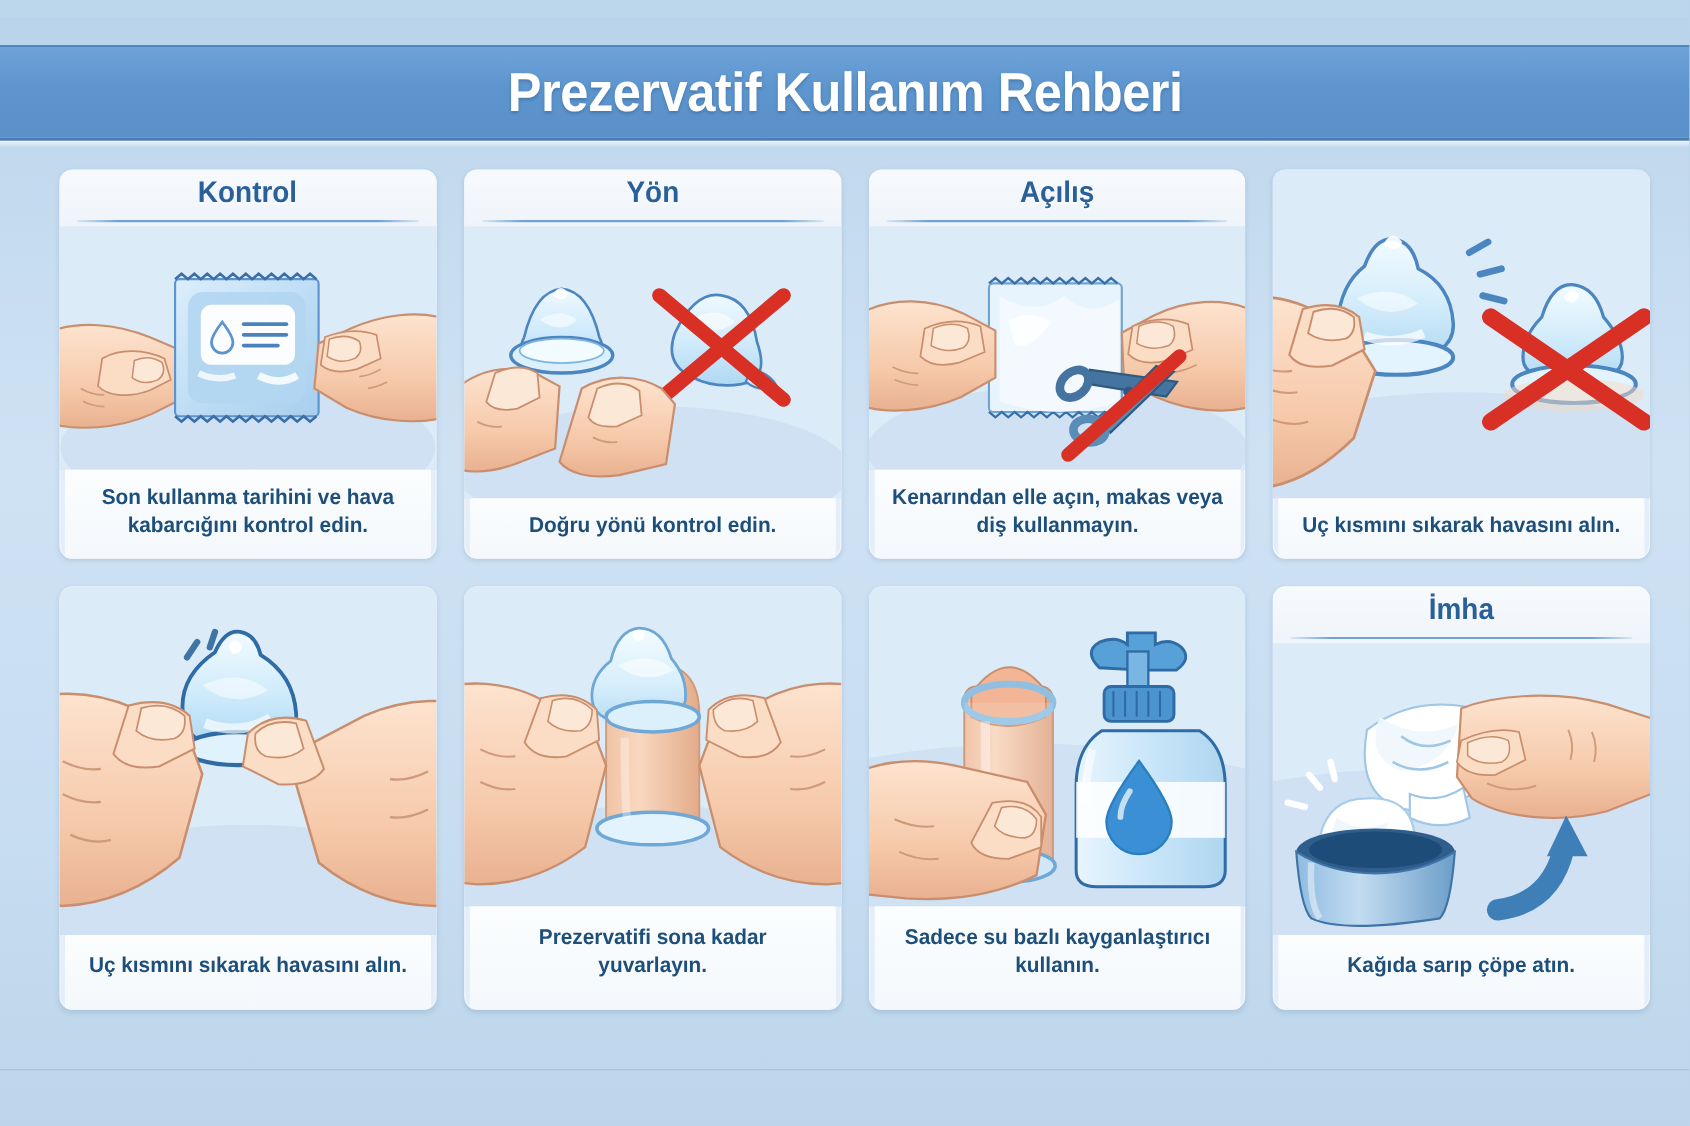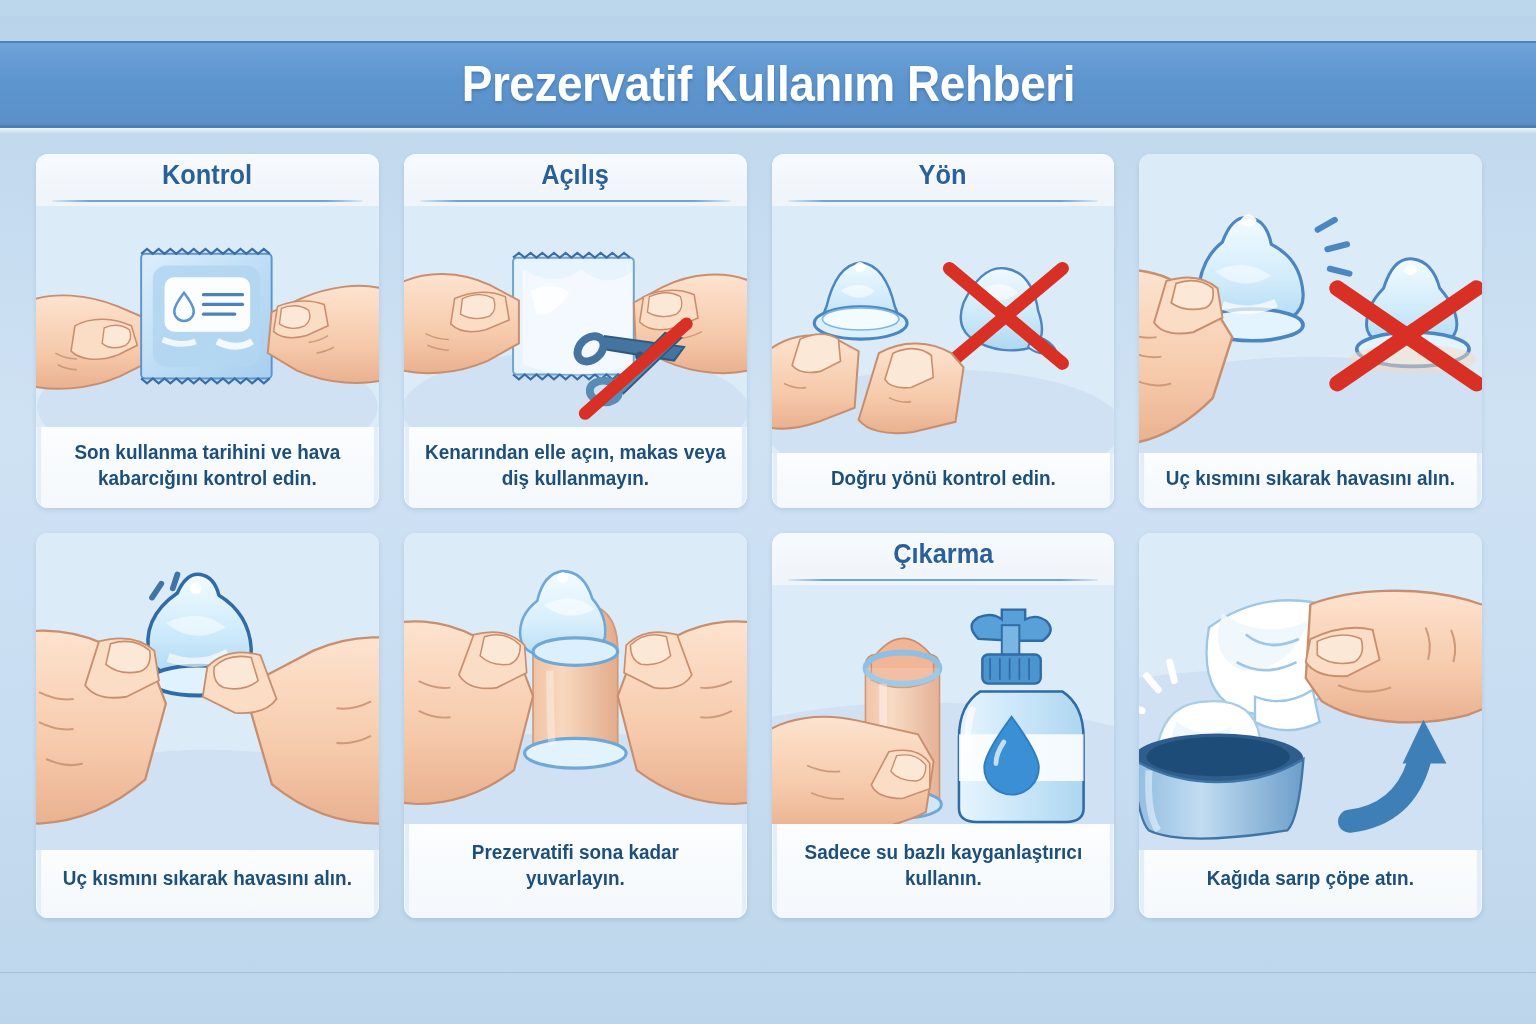--- a/index.html
+++ b/index.html
@@ -46,21 +46,21 @@
   .banner-shine {
     position: absolute;
     left: 0; top: 112px;
     width: 1536px; height: 6px;
     background: linear-gradient(180deg, rgba(255,255,255,0.75), rgba(255,255,255,0));
   }
 
   
   .grid {
     position: absolute;
-    left: 36px;
+    left: 54px;
     top: 138px;
     width: 1446px;
     display: grid;
     grid-template-columns: repeat(4, 1fr);
     grid-template-rows: 354px 385px;
     column-gap: 13px;
     row-gap: 19px;
     gap: 25px;
   }
 
@@ -196,20 +196,75 @@
             <path d="M300 142 q-10 6 -20 7" stroke="#cf9a79" stroke-width="1.6" fill="none"></path>
             <path d="M306 154 q-10 5 -18 6" stroke="#cf9a79" stroke-width="1.6" fill="none"></path>
           </g>
         </svg>
       </div>
       <div class="card-caption">Son kullanma tarihini ve hava kabarcığını kontrol edin.</div>
     </div>
 
     <div class="card row1">
       <div class="card-header">
+        <div class="card-title">Yön</div>
+        <div class="card-rule"></div>
+      </div>
+      <div class="card-art">
+        <svg viewBox="0 0 352 245" preserveAspectRatio="xMidYMid slice">
+          <defs>
+            <linearGradient id="skin3" x1="0" y1="0" x2="0" y2="1">
+              <stop offset="0%" stop-color="#fde3cf"></stop>
+                <stop offset="60%" stop-color="#f6caab"></stop>
+                <stop offset="100%" stop-color="#e9b190"></stop>
+            </linearGradient>
+            <linearGradient id="latex3" x1="0" y1="0" x2="0" y2="1">
+              <stop offset="0%" stop-color="#eff9ff"></stop>
+                <stop offset="55%" stop-color="#cfeafb"></stop>
+                <stop offset="100%" stop-color="#aed8f2"></stop>
+            </linearGradient>
+          </defs>
+          <rect width="352" height="245" fill="#dcebf8"></rect>
+          <ellipse cx="176" cy="220" rx="178" ry="58" fill="#cfe1f3"></ellipse>
+
+          <g>
+            <path d="M60 100 q10 -42 34 -44 q24 2 34 44 q12 22 -34 26 q-46 -4 -34 -26 Z" fill="url(#latex3)" stroke="#4b86c0" stroke-width="2.4"></path>
+            <ellipse cx="94" cy="116" rx="46" ry="16" fill="#dcf0fc" stroke="#4b86c0" stroke-width="3"></ellipse>
+            <ellipse cx="94" cy="112" rx="38" ry="11" fill="#f2fbff" stroke="#7fb6e0" stroke-width="1.6"></ellipse>
+            <path d="M86 62 q6 -12 14 -2 q-4 10 -14 2 Z" fill="#ffffff" opacity="0.9"></path>
+            <path d="M74 84 q18 -12 34 0 q-14 14 -34 0 Z" fill="#ffffff" opacity="0.55"></path>
+          </g>
+
+          <g>
+            <path d="M196 96 q18 -38 42 -34 q26 4 32 42 q12 34 -14 38 q-24 4 -44 -6 q-26 -12 -16 -40 Z" fill="url(#latex3)" stroke="#4b86c0" stroke-width="2.4"></path>
+            <path d="M264 128 q18 4 24 16 q-16 6 -28 -4 Z" fill="#cfe9fa" stroke="#4b86c0" stroke-width="2"></path>
+            <path d="M212 84 q22 -14 38 2 q-18 16 -38 -2 Z" fill="#ffffff" opacity="0.6"></path>
+          </g>
+          <g stroke="#d93025" stroke-width="13" stroke-linecap="round">
+            <line x1="182" y1="62" x2="294" y2="156"></line>
+            <line x1="294" y1="62" x2="182" y2="156"></line>
+          </g>
+
+          <g>
+            <path d="M-6 150 C18 128 46 124 70 132 L92 144 L88 200 L52 214 C24 224 2 222 -12 214 Z" fill="url(#skin3)" stroke="#c98e6d" stroke-width="2"></path>
+            <path d="M34 132 q22 -10 38 0 l2 22 l-20 10 q-20 4 -28 -6 Z" fill="#fce8d6" stroke="#c98e6d" stroke-width="1.6"></path>
+            <path d="M18 176 q12 6 22 4" stroke="#cf9a79" stroke-width="1.6" fill="none"></path>
+          </g>
+          <g>
+            <path d="M112 146 C136 132 164 134 184 146 L196 160 L188 214 L146 224 C118 228 100 222 92 212 Z" fill="url(#skin3)" stroke="#c98e6d" stroke-width="2"></path>
+            <path d="M126 146 q22 -10 38 2 l2 22 l-22 10 q-20 2 -26 -8 Z" fill="#fce8d6" stroke="#c98e6d" stroke-width="1.6"></path>
+            <path d="M122 190 q12 6 22 4" stroke="#cf9a79" stroke-width="1.6" fill="none"></path>
+          </g>
+        </svg>
+      </div>
+      <div class="card-caption">Doğru yönü kontrol edin.</div>
+    </div>
+
+    <div class="card row1">
+      <div class="card-header">
         <div class="card-title">Açılış</div>
         <div class="card-rule"></div>
       </div>
       <div class="card-art">
         <svg viewBox="0 0 352 245" preserveAspectRatio="xMidYMid slice">
           <defs>
             <linearGradient id="skin2" x1="0" y1="0" x2="0" y2="1">
               <stop offset="0%" stop-color="#fde3cf"></stop>
                 <stop offset="60%" stop-color="#f6caab"></stop>
                 <stop offset="100%" stop-color="#e9b190"></stop>
@@ -245,75 +300,20 @@
             <path d="M6 8 L72 42 L86 32 L12 -4 Z" fill="#44749f" stroke="#2f5a80" stroke-width="2"></path>
             <path d="M6 46 L72 12 L86 22 L12 58 Z" fill="#5a8cb8" stroke="#2f5a80" stroke-width="2"></path>
             <ellipse cx="-6" cy="4" rx="15" ry="11" fill="none" stroke="#44749f" stroke-width="8" transform="rotate(-24 -6 4)"></ellipse>
             <ellipse cx="-6" cy="50" rx="15" ry="11" fill="none" stroke="#5a8cb8" stroke-width="8" transform="rotate(24 -6 50)"></ellipse>
             <circle cx="40" cy="27" r="5" fill="#2f5a80"></circle>
           </g>
           <line x1="186" y1="222" x2="290" y2="130" stroke="#d93025" stroke-width="13" stroke-linecap="round"></line>
         </svg>
       </div>
       <div class="card-caption">Kenarından elle açın, makas veya diş kullanmayın.</div>
-    </div>
-
-    <div class="card row1">
-      <div class="card-header">
-        <div class="card-title">Yön</div>
-        <div class="card-rule"></div>
-      </div>
-      <div class="card-art">
-        <svg viewBox="0 0 352 245" preserveAspectRatio="xMidYMid slice">
-          <defs>
-            <linearGradient id="skin3" x1="0" y1="0" x2="0" y2="1">
-              <stop offset="0%" stop-color="#fde3cf"></stop>
-                <stop offset="60%" stop-color="#f6caab"></stop>
-                <stop offset="100%" stop-color="#e9b190"></stop>
-            </linearGradient>
-            <linearGradient id="latex3" x1="0" y1="0" x2="0" y2="1">
-              <stop offset="0%" stop-color="#eff9ff"></stop>
-                <stop offset="55%" stop-color="#cfeafb"></stop>
-                <stop offset="100%" stop-color="#aed8f2"></stop>
-            </linearGradient>
-          </defs>
-          <rect width="352" height="245" fill="#dcebf8"></rect>
-          <ellipse cx="176" cy="220" rx="178" ry="58" fill="#cfe1f3"></ellipse>
-
-          <g>
-            <path d="M60 100 q10 -42 34 -44 q24 2 34 44 q12 22 -34 26 q-46 -4 -34 -26 Z" fill="url(#latex3)" stroke="#4b86c0" stroke-width="2.4"></path>
-            <ellipse cx="94" cy="116" rx="46" ry="16" fill="#dcf0fc" stroke="#4b86c0" stroke-width="3"></ellipse>
-            <ellipse cx="94" cy="112" rx="38" ry="11" fill="#f2fbff" stroke="#7fb6e0" stroke-width="1.6"></ellipse>
-            <path d="M86 62 q6 -12 14 -2 q-4 10 -14 2 Z" fill="#ffffff" opacity="0.9"></path>
-            <path d="M74 84 q18 -12 34 0 q-14 14 -34 0 Z" fill="#ffffff" opacity="0.55"></path>
-          </g>
-
-          <g>
-            <path d="M196 96 q18 -38 42 -34 q26 4 32 42 q12 34 -14 38 q-24 4 -44 -6 q-26 -12 -16 -40 Z" fill="url(#latex3)" stroke="#4b86c0" stroke-width="2.4"></path>
-            <path d="M264 128 q18 4 24 16 q-16 6 -28 -4 Z" fill="#cfe9fa" stroke="#4b86c0" stroke-width="2"></path>
-            <path d="M212 84 q22 -14 38 2 q-18 16 -38 -2 Z" fill="#ffffff" opacity="0.6"></path>
-          </g>
-          <g stroke="#d93025" stroke-width="13" stroke-linecap="round">
-            <line x1="182" y1="62" x2="294" y2="156"></line>
-            <line x1="294" y1="62" x2="182" y2="156"></line>
-          </g>
-
-          <g>
-            <path d="M-6 150 C18 128 46 124 70 132 L92 144 L88 200 L52 214 C24 224 2 222 -12 214 Z" fill="url(#skin3)" stroke="#c98e6d" stroke-width="2"></path>
-            <path d="M34 132 q22 -10 38 0 l2 22 l-20 10 q-20 4 -28 -6 Z" fill="#fce8d6" stroke="#c98e6d" stroke-width="1.6"></path>
-            <path d="M18 176 q12 6 22 4" stroke="#cf9a79" stroke-width="1.6" fill="none"></path>
-          </g>
-          <g>
-            <path d="M112 146 C136 132 164 134 184 146 L196 160 L188 214 L146 224 C118 228 100 222 92 212 Z" fill="url(#skin3)" stroke="#c98e6d" stroke-width="2"></path>
-            <path d="M126 146 q22 -10 38 2 l2 22 l-22 10 q-20 2 -26 -8 Z" fill="#fce8d6" stroke="#c98e6d" stroke-width="1.6"></path>
-            <path d="M122 190 q12 6 22 4" stroke="#cf9a79" stroke-width="1.6" fill="none"></path>
-          </g>
-        </svg>
-      </div>
-      <div class="card-caption">Doğru yönü kontrol edin.</div>
     </div>
 
     <div class="card row1">
       <div class="card-art">
         <svg viewBox="0 0 352 245" preserveAspectRatio="xMidYMid slice">
           <defs>
             <linearGradient id="skin4" x1="0" y1="0" x2="0" y2="1">
               <stop offset="0%" stop-color="#fde3cf"></stop>
                 <stop offset="60%" stop-color="#f6caab"></stop>
                 <stop offset="100%" stop-color="#e9b190"></stop>
@@ -461,24 +461,20 @@
             <path d="M262 98 q-20 -6 -34 8 q0 14 10 18 q18 2 28 -8 Z" fill="#fce8d6" stroke="#c98e6d" stroke-width="1.4"></path>
             <path d="M324 140 q-16 8 -30 6" stroke="#cf9a79" stroke-width="1.8" fill="none"></path>
             <path d="M324 168 q-16 8 -30 6" stroke="#cf9a79" stroke-width="1.8" fill="none"></path>
           </g>
         </svg>
       </div>
       <div class="card-caption">Prezervatifi sona kadar yuvarlayın.</div>
     </div>
 
     <div class="card row2">
-      <div class="card-header">
-        <div class="card-title">Çıkarma</div>
-        <div class="card-rule"></div>
-      </div>
       <div class="card-art">
         <svg viewBox="0 0 352 275" preserveAspectRatio="xMidYMid slice">
           <defs>
             <linearGradient id="skin7" x1="0" y1="0" x2="0" y2="1">
               <stop offset="0%" stop-color="#fde3cf"></stop>
                 <stop offset="60%" stop-color="#f6caab"></stop>
                 <stop offset="100%" stop-color="#e9b190"></stop>
             </linearGradient>
             <linearGradient id="shaft7" x1="0" y1="0" x2="1" y2="0">
               <stop offset="0%" stop-color="#eebb9c"></stop>
@@ -527,20 +523,24 @@
             <path d="M246 150 q28 38 28 52 a28 28 0 0 1 -56 0 q0 -14 28 -52 Z" fill="#3b8fd4" stroke="#2b7ec0" stroke-width="2"></path>
             <path d="M238 176 q-8 12 -8 22" stroke="#ffffff" stroke-width="5" fill="none" opacity="0.7" stroke-linecap="round"></path>
             <path d="M206 140 q-6 22 -6 46" stroke="#ffffff" stroke-width="7" opacity="0.6" fill="none"></path>
           </g>
         </svg>
       </div>
       <div class="card-caption">Sadece su bazlı kayganlaştırıcı kullanın.</div>
     </div>
 
     <div class="card row2">
+      <div class="card-header">
+        <div class="card-title">İmha</div>
+        <div class="card-rule"></div>
+      </div>
       <div class="card-art">
         <svg viewBox="0 0 352 275" preserveAspectRatio="xMidYMid slice">
           <defs>
             <linearGradient id="skin8" x1="0" y1="0" x2="0" y2="1">
               <stop offset="0%" stop-color="#fde3cf"></stop>
                 <stop offset="60%" stop-color="#f6caab"></stop>
                 <stop offset="100%" stop-color="#e9b190"></stop>
             </linearGradient>
             <linearGradient id="bin8" x1="0" y1="0" x2="1" y2="0">
               <stop offset="0%" stop-color="#8fbbe0"></stop>

